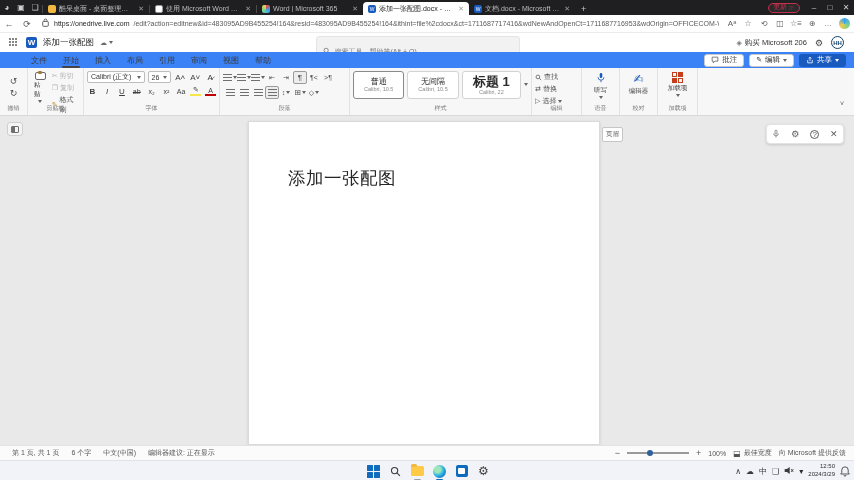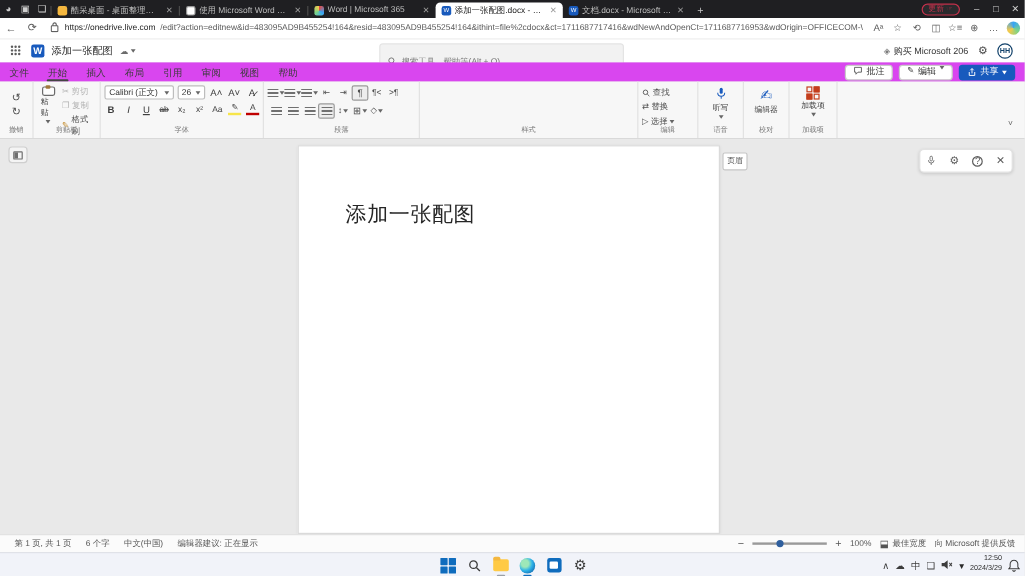--- a/index.html
+++ b/index.html
@@ -37,26 +37,26 @@
   #doctitle{font-size:8.5px;color:#252525;}
   #savestate{font-size:7px;color:#6b6b6b;margin:0 2px 0 6px;}
   #searchbox{position:absolute;left:316px;top:3px;width:204px;height:30px;background:#f2f2f2;border:1px solid #e4e4e4;border-radius:3px;display:flex;align-items:center;gap:4px;padding:0 6px;}
   #searchbox input{border:none;outline:none;background:transparent;font-size:7px;color:#555;width:100%;}
   .hdr-right{margin-left:auto;display:flex;align-items:center;gap:8px;margin-right:10px;}
   #buybtn{display:flex;align-items:center;gap:3px;font-size:7.5px;color:#333;}
   #gearbtn{font-size:9px;color:#444;}
   #avatar{width:13px;height:13px;border-radius:50%;border:1.5px solid #12426b;color:#12426b;font-size:6px;font-weight:bold;display:flex;align-items:center;justify-content:center;}
 
   
-  #menurow{left:0;top:52px;width:854px;height:16px;background:#d946ef;display:flex;align-items:center;}
+  #menurow{left:0;top:52px;width:854px;height:16px;background:#3b82f6;display:flex;align-items:center;padding-left:23px;}
   .rtab{font-size:8px;color:#3b3b3b;padding:0 8px;height:16px;display:flex;align-items:center;position:relative;}
   .rtab.active{font-weight:normal;}
   .rtab.active::after{content:"";position:absolute;left:7px;right:7px;bottom:0;height:2px;background:#444;border-radius:1px;}
   .actbtns{margin-left:auto;display:flex;gap:5px;margin-right:8px;}
-  .obtn{height:13px;border:1px solid #c9c9c9;border-radius:3px;background:#fff;font-size:7.5px;color:#333;display:flex;align-items:flex-start;gap:3px;padding:0 6px;}
+  .obtn{height:13px;border:1px solid #c9c9c9;border-radius:3px;background:#fff;font-size:7.5px;color:#333;display:flex;align-items:center;gap:3px;padding:0 6px;}
   .bbtn{height:13px;border-radius:3px;background:#185abd;font-size:7.5px;color:#fff;display:flex;align-items:center;gap:3px;padding:0 7px;}
   .dd{width:0;height:0;border-left:2.5px solid transparent;border-right:2.5px solid transparent;border-top:3px solid #666;display:inline-block;}
   .bbtn .dd{border-top-color:#fff;}
 
   
   #ribbon{left:0;top:68px;width:854px;height:48px;background:#f7f7f7;border-bottom:1px solid #d9d9d9;display:flex;}
   .rgroup{position:relative;height:100%;border-right:1px solid #e2e2e2;padding:3px 3px 11px 3px;}
   .glabel{position:absolute;left:0;right:0;bottom:2px;text-align:center;font-size:6px;color:#7a7a7a;}
   .gbody{display:flex;gap:2px;height:100%;}
   .ic{color:#4f4f4f;font-size:9px;line-height:1;display:inline-flex;align-items:center;justify-content:center;}
@@ -366,20 +366,35 @@
           <span class="cell">
               <span class="ic" style="font-size:7px">◇</span>
               <span class="dd"></span>
             </span>
         </div>
       </div>
       <span class="glabel">段落</span>
     </div>
 
     <div class="rgroup" style="width:182px">
+      <div class="gbody" style="align-items:flex-start;gap:3px">
+        <div class="stylecard sel">
+          <span class="nm">普通</span>
+          <span class="ft">Calibri, 10.5</span>
+        </div>
+        <div class="stylecard">
+          <span class="nm">无间隔</span>
+          <span class="ft">Calibri, 10.5</span>
+        </div>
+        <div class="stylecard" style="width:60px">
+          <span class="nm big">标题 1</span>
+          <span class="ft">Calibri, 22</span>
+        </div>
+        <span class="dd" style="margin-top:12px"></span>
+      </div>
       <span class="glabel">样式</span>
     </div>
 
     <div class="rgroup" style="width:50px">
       <div style="display:flex;flex-direction:column;gap:2px;padding-top:1px">
         <span class="mini">
           <svg width="7" height="7" viewBox="0 0 12 12">
               <circle cx="5" cy="5" r="3.2" fill="none" stroke="#555" stroke-width="1.3"></circle>
               <line x1="7.5" y1="7.5" x2="10.5" y2="10.5" stroke="#555" stroke-width="1.3"></line>
             </svg>

